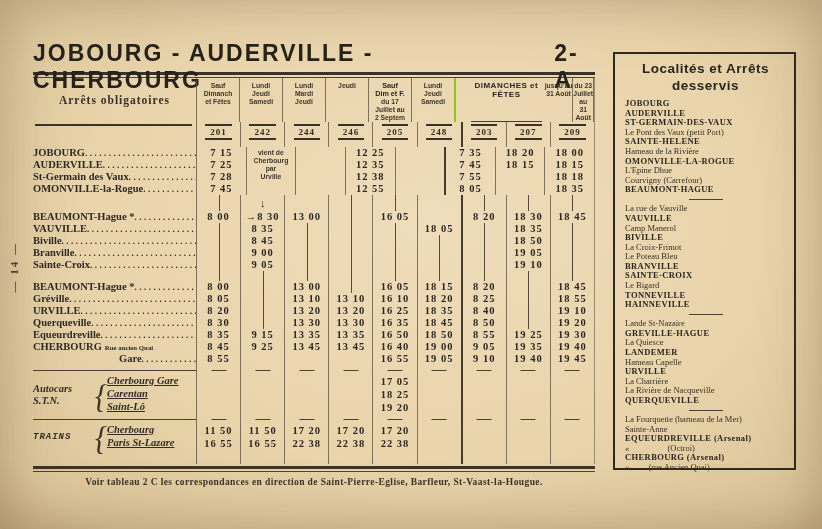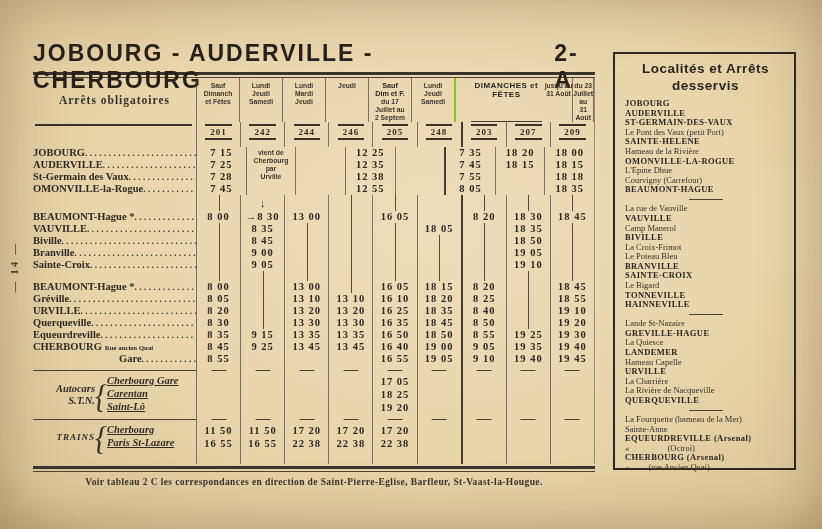--- a/index.html
+++ b/index.html
@@ -49,22 +49,22 @@
   .cell{height:12px;line-height:12.5px;text-align:center;position:relative;
     font:bold 10.5px "Liberation Serif",serif;letter-spacing:1px;color:#2c2720;}
   .cell.bar::after{content:"";position:absolute;left:50%;top:0;bottom:0;width:1px;background:#544a3a;}
   .cell.dash::after{content:"";position:absolute;left:50%;top:50%;width:15px;height:1.2px;
     transform:translateX(-50%);background:#4a4134;}
   .cell.arrow{font-size:11px;letter-spacing:0;}
   .note-line{font:bold 6.8px "Liberation Sans",sans-serif;line-height:8px;text-align:center;color:#40382c;}
   .note-wrap{padding-top:2px;}
   
   .blk{display:flex;align-items:center;font-style:italic;}
-  .blk-name{width:62px;text-align:right;font:bold italic 10.5px "Liberation Serif",serif;line-height:12px;}
-  .blk-name.small{font-size:9px;letter-spacing:1px;}
+  .blk-name{width:62px;text-align:left;font:bold italic 10.5px "Liberation Serif",serif;line-height:12px;}
+  .blk-name.small{font-size:9px;letter-spacing:1px;font-family:Liberation Mono, monospace;}
   .brace{font-size:30px;font-weight:normal;color:#3c352a;transform:scaleY(1.15);flex:none;width:8px;line-height:0;}
   .blk-items{flex:1;padding-left:4px;text-decoration:underline;}
   .blk-item{height:13px;line-height:13px;font:bold italic 10.5px "Liberation Serif",serif;white-space:nowrap;}
   .bcell{height:13px;line-height:13.5px;}
   .left-rule::before{content:"";position:absolute;left:0;right:0;top:50%;height:1.2px;background:#4a4134;}
   
   #footer-text{text-align:center;font:bold 9.5px "Liberation Serif",serif;
     letter-spacing:.4px;color:#3a332a;margin-top:5px;}
   
   #panel{position:absolute;left:613px;top:52px;width:183px;height:418px;

